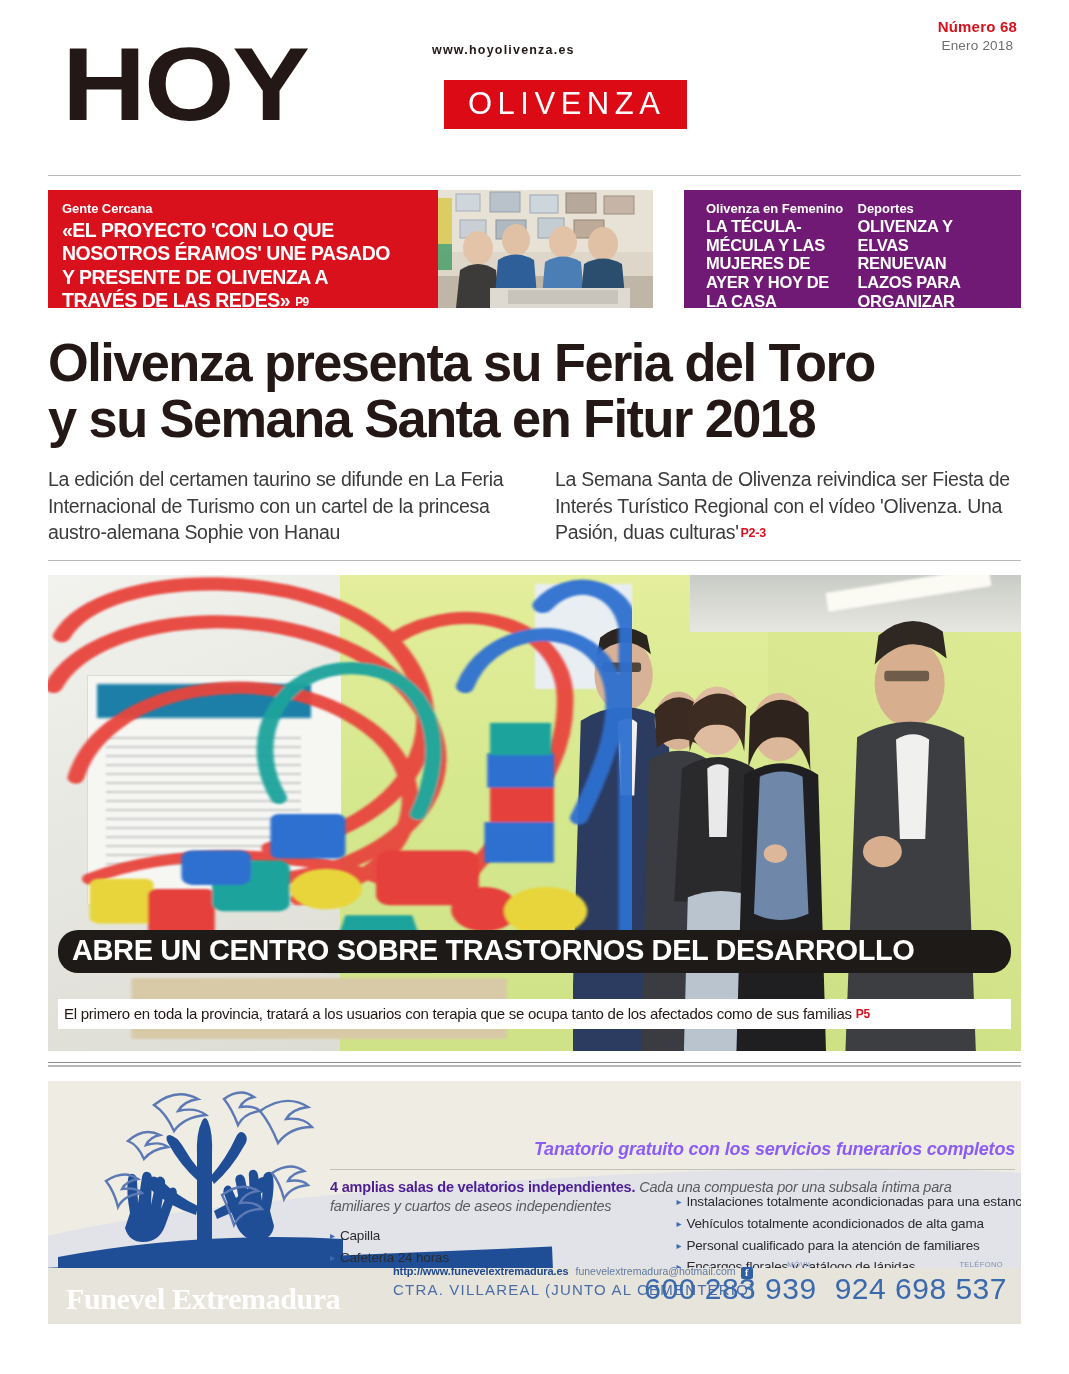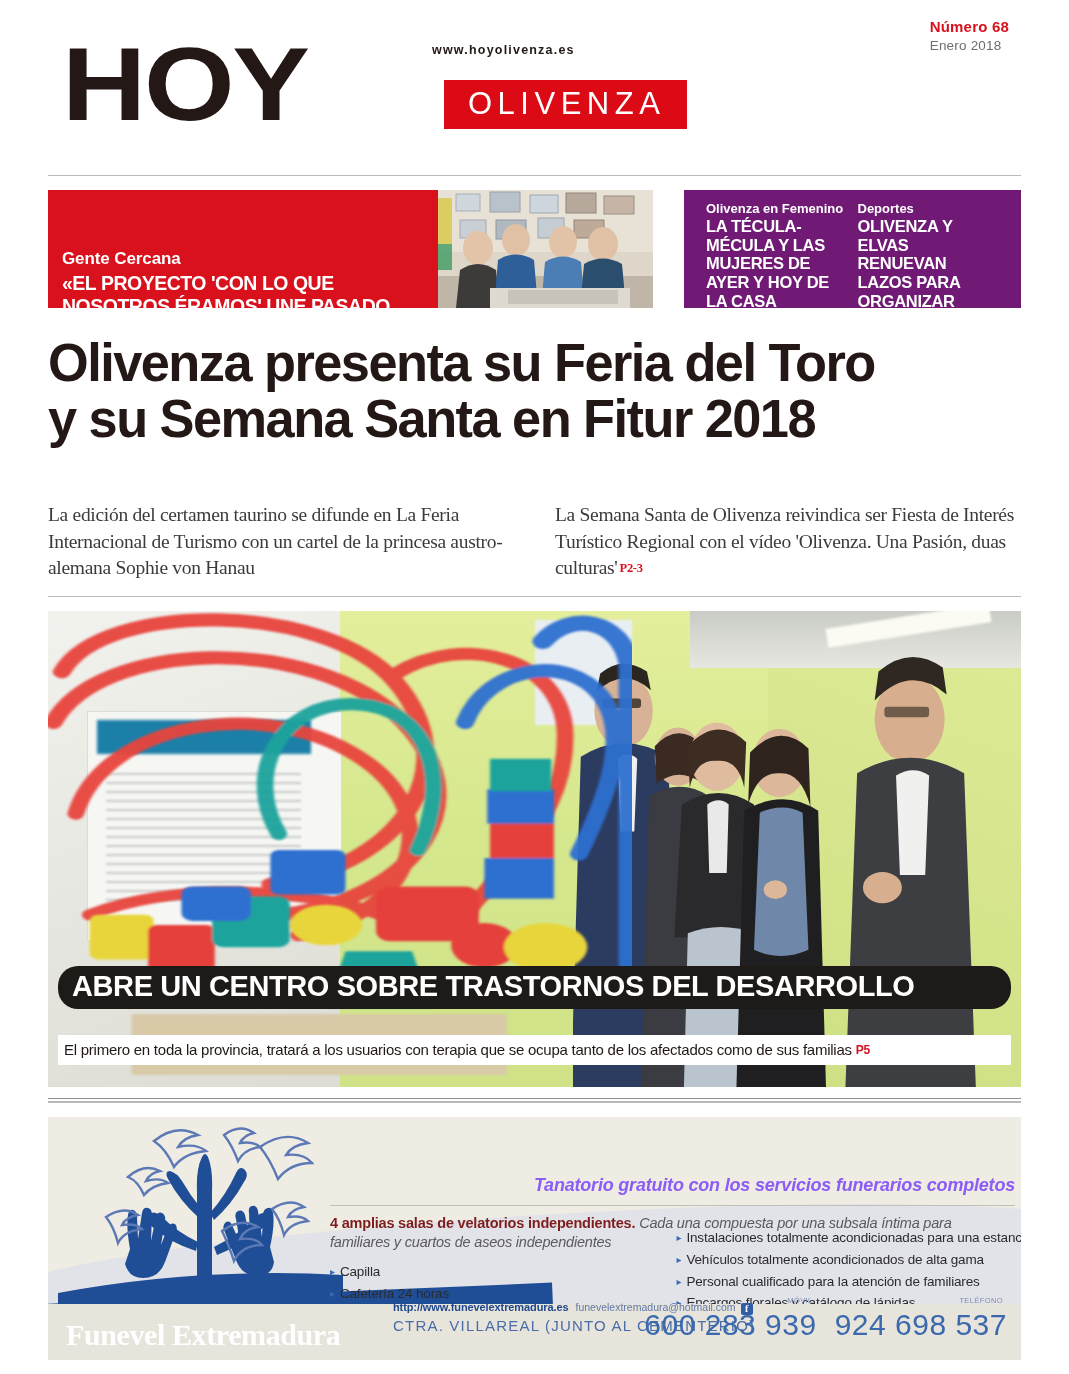--- a/index.html
+++ b/index.html
@@ -59,23 +59,23 @@
     background: #dc0a15;
     color: #ffffff;
     font-size: 31px;
     font-weight: normal;
     letter-spacing: 5.5px;
     padding: 8px 22px 10px 24px;
     line-height: 1;
   }
   .issue-block {
     position: absolute;
-    right: 12px;
+    right: 4px;
     top: 18px;
-    text-align: left;
+    text-align: center;
   }
   .issue-num {
     font-size: 15px;
     font-weight: bold;
     color: #d8111c;
     letter-spacing: 0.2px;
   }
   .issue-date {
     font-size: 13.5px;
     color: #6d6e70;
@@ -102,25 +102,24 @@
     margin-top: 14px;
   }
   .teaser-main {
     background: #d8111c;
     width: 390px;
     padding: 11px 14px 10px 14px;
     box-sizing: border-box;
     color: #ffffff;
   }
   .teaser-kicker {
-    font-size: 17px;
+    font-size: 13px;
     font-weight: bold;
     letter-spacing: -0.1px;
     margin-bottom: 2px;
-    margin-top: 48px;
   }
   .teaser-main-head {
     font-size: 20.5px;
     font-weight: bold;
     line-height: 1.14;
     letter-spacing: -0.5px;
     transform: scaleX(0.95);
     transform-origin: left top;
   }
   .pagref {
@@ -171,22 +170,21 @@
     display: flex;
     margin-top: 20px;
     gap: 0;
   }
   .lede-col {
     font-size: 19.5px;
     line-height: 1.36;
     color: #3b3b3d;
     font-weight: normal;
     letter-spacing: -0.3px;
-    font-family: Liberation Serif, serif;
-    margin-top: 36px;
+    font-family: Liberation Sans, sans-serif;
   }
   .lede-col.a { width: 507px; padding-right: 18px; box-sizing: border-box; }
   .lede-col.b { flex: 1; }
   .lede-pagref {
     font-size: 12.5px;
     font-weight: bold;
     color: #d8111c;
     vertical-align: 2px;
     margin-left: 2px;
   }
@@ -322,21 +320,21 @@
   .ad-lead {
     position: absolute;
     left: 282px;
     top: 97px;
     right: 6px;
     font-size: 14.5px;
     line-height: 1.35;
     color: #3d3d3f;
     letter-spacing: -0.2px;
   }
-  .ad-lead b { color: #7f1d1d; }
+  .ad-lead b { color: #4c1d95; }
   .ad-lead i { color: #5a5a5c; }
   .ad-cols {
     position: absolute;
     left: 282px;
     top: 110px;
     right: 6px;
     display: flex;
   }
   .ad-col { width: 50%; box-sizing: border-box; }
   .ad-col.right { padding-left: 4px; }

